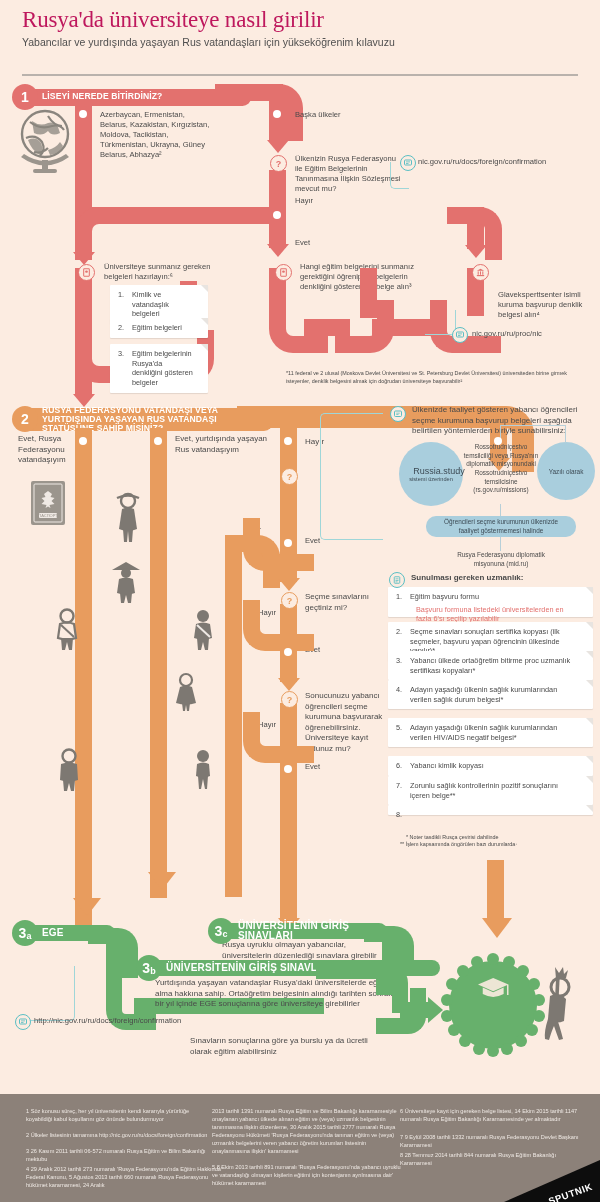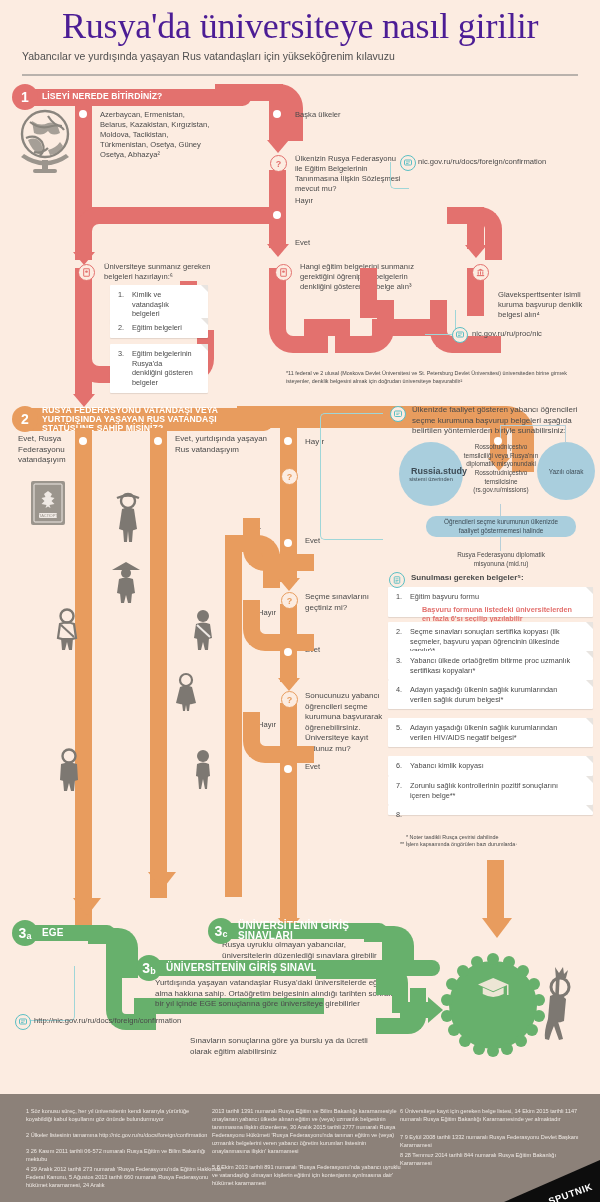--- a/index.html
+++ b/index.html
@@ -10,21 +10,21 @@
     color:#4a4a4a;
     overflow:hidden;
     position:relative;
   }
   .page{position:relative;width:600px;height:1202px;overflow:hidden;}
 
   
   .header{position:absolute;left:22px;top:8px;width:556px;}
   .title{
     font-family:"Liberation Serif", serif;
-    font-size:36px;color:#4c1d95;letter-spacing:-0.2px;line-height:1.05;margin-left:40px;
+    font-size:23px;color:#be185d;letter-spacing:-0.2px;line-height:1.05;
   }
   .subtitle{font-size:10.5px;color:#4f4f4f;margin-top:4px;}
   .hrule{position:absolute;left:22px;top:74px;width:556px;height:2px;background:#b9b2ac;}
 
   
   .pipe{position:absolute;background:#e3716e;}
   .pipe.o{background:#e89c5e;}
   .pipe.g{background:#67b06c;}
 
   .arrowhead{position:absolute;width:0;height:0;border-left:11px solid transparent;border-right:11px solid transparent;border-top:13px solid #e3716e;}
@@ -79,21 +79,21 @@
   .card{
     position:absolute;background:#fff;border-radius:1px;
     box-shadow:0 1px 1px rgba(0,0,0,.10);
     font-size:7.3px;line-height:1.32;color:#4a4a4a;
     padding:5px 14px 5px 8px;box-sizing:border-box;
   }
   .card .n{position:absolute;left:8px;top:5px;}
   .card .tx{display:block;margin-left:14px;}
   .card .fold{position:absolute;right:0;top:0;width:0;height:0;
     border-left:7px solid transparent;border-top:7px solid #e8e4e0;}
-  .card .red{color:#e3716e;font-weight:bold;display:block;margin-left:26px;margin-top:3px;}
+  .card .red{color:#e3716e;font-weight:normal;display:block;margin-left:20px;margin-top:3px;}
 
   
   .linknode{
     position:absolute;width:14px;height:14px;border-radius:50%;
     background:#fcece1;border:1.8px solid #5bbfc4;z-index:6;
     display:flex;align-items:center;justify-content:center;
   }
   .linknode svg{width:8px;height:8px;fill:#5bbfc4;}
   .linktext{position:absolute;font-size:7.6px;color:#4a4a4a;}
   .tealline{position:absolute;border:1px solid #9fd6d8;border-radius:4px;}
@@ -156,21 +156,21 @@
   <div class="bend" style="left:242px;top:84px;width:44px;height:40px;border-width:17px 17px 0 0;border-top-right-radius:24px;border-left:0;border-bottom:0;"></div>
   <div class="pipe" style="left:269px;top:101px;width:17px;height:40px;"></div>
   <div class="arrowhead" style="left:267px;top:140px;"></div>
 
   <div class="pipe" style="left:75px;top:101px;width:17px;height:155px;"></div>
   <div class="arrowhead" style="left:73px;top:252px;"></div>
 
   <div class="dot" style="left:79px;top:110px;"></div>
   <div class="dot" style="left:273px;top:110px;"></div>
 
-  <div class="lbl" style="left:100px;top:110px;width:110px;">Azerbaycan, Ermenistan, Belarus, Kazakistan, Kırgızistan, Moldova, Tacikistan, Türkmenistan, Osetya, Güney Osetya, Abhazya²</div>
+  <div class="lbl" style="left:100px;top:110px;width:110px;">Azerbaycan, Ermenistan, Belarus, Kazakistan, Kırgızistan, Moldova, Tacikistan, Türkmenistan, Ukrayna, Güney Belarus, Abhazya²</div>
   <div class="lbl" style="left:295px;top:110px;width:110px;">Başka ülkeler</div>
 
   <div class="globe" style="left:18px;top:108px;">
     <svg width="54" height="68" viewBox="0 0 54 68">
       <circle cx="27" cy="26" r="23" fill="none" stroke="#8a857e" stroke-width="2.4"></circle>
       <path d="M12 14 q10 8 22 4 q8 -2 12 4 M8 30 q10 -4 16 4 q4 8 -2 14 M30 8 q6 10 14 10 M16 44 q8 2 14 -4" fill="none" stroke="#8a857e" stroke-width="2.2"></path>
       <path d="M14 13 q8 6 16 2 q6 -2 10 4 l2 6 q-8 4 -12 -2 q-6 6 -14 2 z" fill="#8a857e" opacity=".75"></path>
       <path d="M10 32 q8 -4 13 3 q3 7 -1 12 q-8 -4 -12 -15z" fill="#8a857e" opacity=".75"></path>
       <path d="M30 42 q8 -2 12 -8 l3 4 q-4 8 -13 9z" fill="#8a857e" opacity=".75"></path>
       <path d="M6 46 q21 14 42 0 l3 3 q-24 17 -48 0z" fill="#9b958d"></path>
@@ -393,21 +393,21 @@
         <rect x="1" y="2" width="14" height="11" rx="2" fill="none" stroke="#5bbfc4" stroke-width="2"></rect>
         <rect x="4.5" y="5.5" width="7" height="1.5"></rect>
         <rect x="4.5" y="8.5" width="4.5" height="1.5"></rect>
       </svg>
   </div>
   <div class="lbl big" style="left:412px;top:405px;width:180px;">Ülkenizde faaliyet gösteren yabancı öğrencileri seçme kurumuna başvurup belgeleri aşağıda belirtilen yöntemlerden biriyle sunabilirsiniz:</div>
 
   <div class="tealline" style="left:320px;top:413px;width:62px;height:125px;border-width:1px 0 1px 1px;border-radius:5px 0 0 5px;"></div>
 
   <div class="bcircle" style="left:399px;top:442px;width:64px;height:64px;">
-    <div style="font-size:9px;font-weight:bold;padding-left:16px;">Russia.study</div>
+    <div style="font-size:9px;font-weight:normal;padding-left:16px;">Russia.study</div>
     <div style="font-size:5.6px;">sistemi üzerinden</div>
   </div>
   <div class="bluetext" style="left:462px;top:443px;width:78px;">Rossotrudniçestvo temsilciliği veya Rusya'nın diplomatik misyonundaki Rossotrudniçestvo temsilcisine (rs.gov.ru/missions)</div>
   <div class="bcircle" style="left:537px;top:442px;width:58px;height:58px;font-size:6.4px;">Yazılı olarak</div>
 
   <div class="thinline" style="left:500px;top:425px;width:66px;height:1px;"></div>
   <div class="thinline" style="left:500px;top:425px;width:1px;height:18px;"></div>
   <div class="thinline" style="left:565px;top:425px;width:1px;height:18px;"></div>
   <div class="thinline" style="left:500px;top:504px;width:1px;height:12px;"></div>
 
@@ -416,21 +416,21 @@
   <div class="bluetext" style="left:448px;top:551px;width:106px;">Rusya Federasyonu diplomatik misyonuna (mid.ru)</div>
 
   <div class="linknode" style="left:389px;top:572px;">
     <svg viewBox="0 0 16 16">
         <rect x="2.5" y="1.5" width="11" height="13" rx="1.5" fill="none" stroke="#5bbfc4" stroke-width="1.8"></rect>
         <rect x="5" y="5" width="6" height="1.5"></rect>
         <rect x="5" y="8" width="6" height="1.5"></rect>
         <rect x="5" y="11" width="4" height="1.5"></rect>
       </svg>
   </div>
-  <div class="lbl big" style="left:411px;top:573px;font-weight:bold;">Sunulması gereken belgeler⁵:</div>
+  <div class="lbl big" style="left:411px;top:573px;font-weight:bold;">Sunulması gereken uzmanlık:</div>
 
   <div class="card" style="left:388px;top:587px;width:205px;height:30px;">
     <span class="fold"></span>
     <span class="n">1.</span>
     <span class="tx">Eğitim başvuru formu</span>
     <span class="red">Başvuru formuna listedeki üniversitelerden en fazla 6'sı seçilip yazılabilir</span>
   </div>
   <div class="card" style="left:388px;top:622px;width:205px;">
     <span class="fold"></span>
     <span class="n">2.</span>

